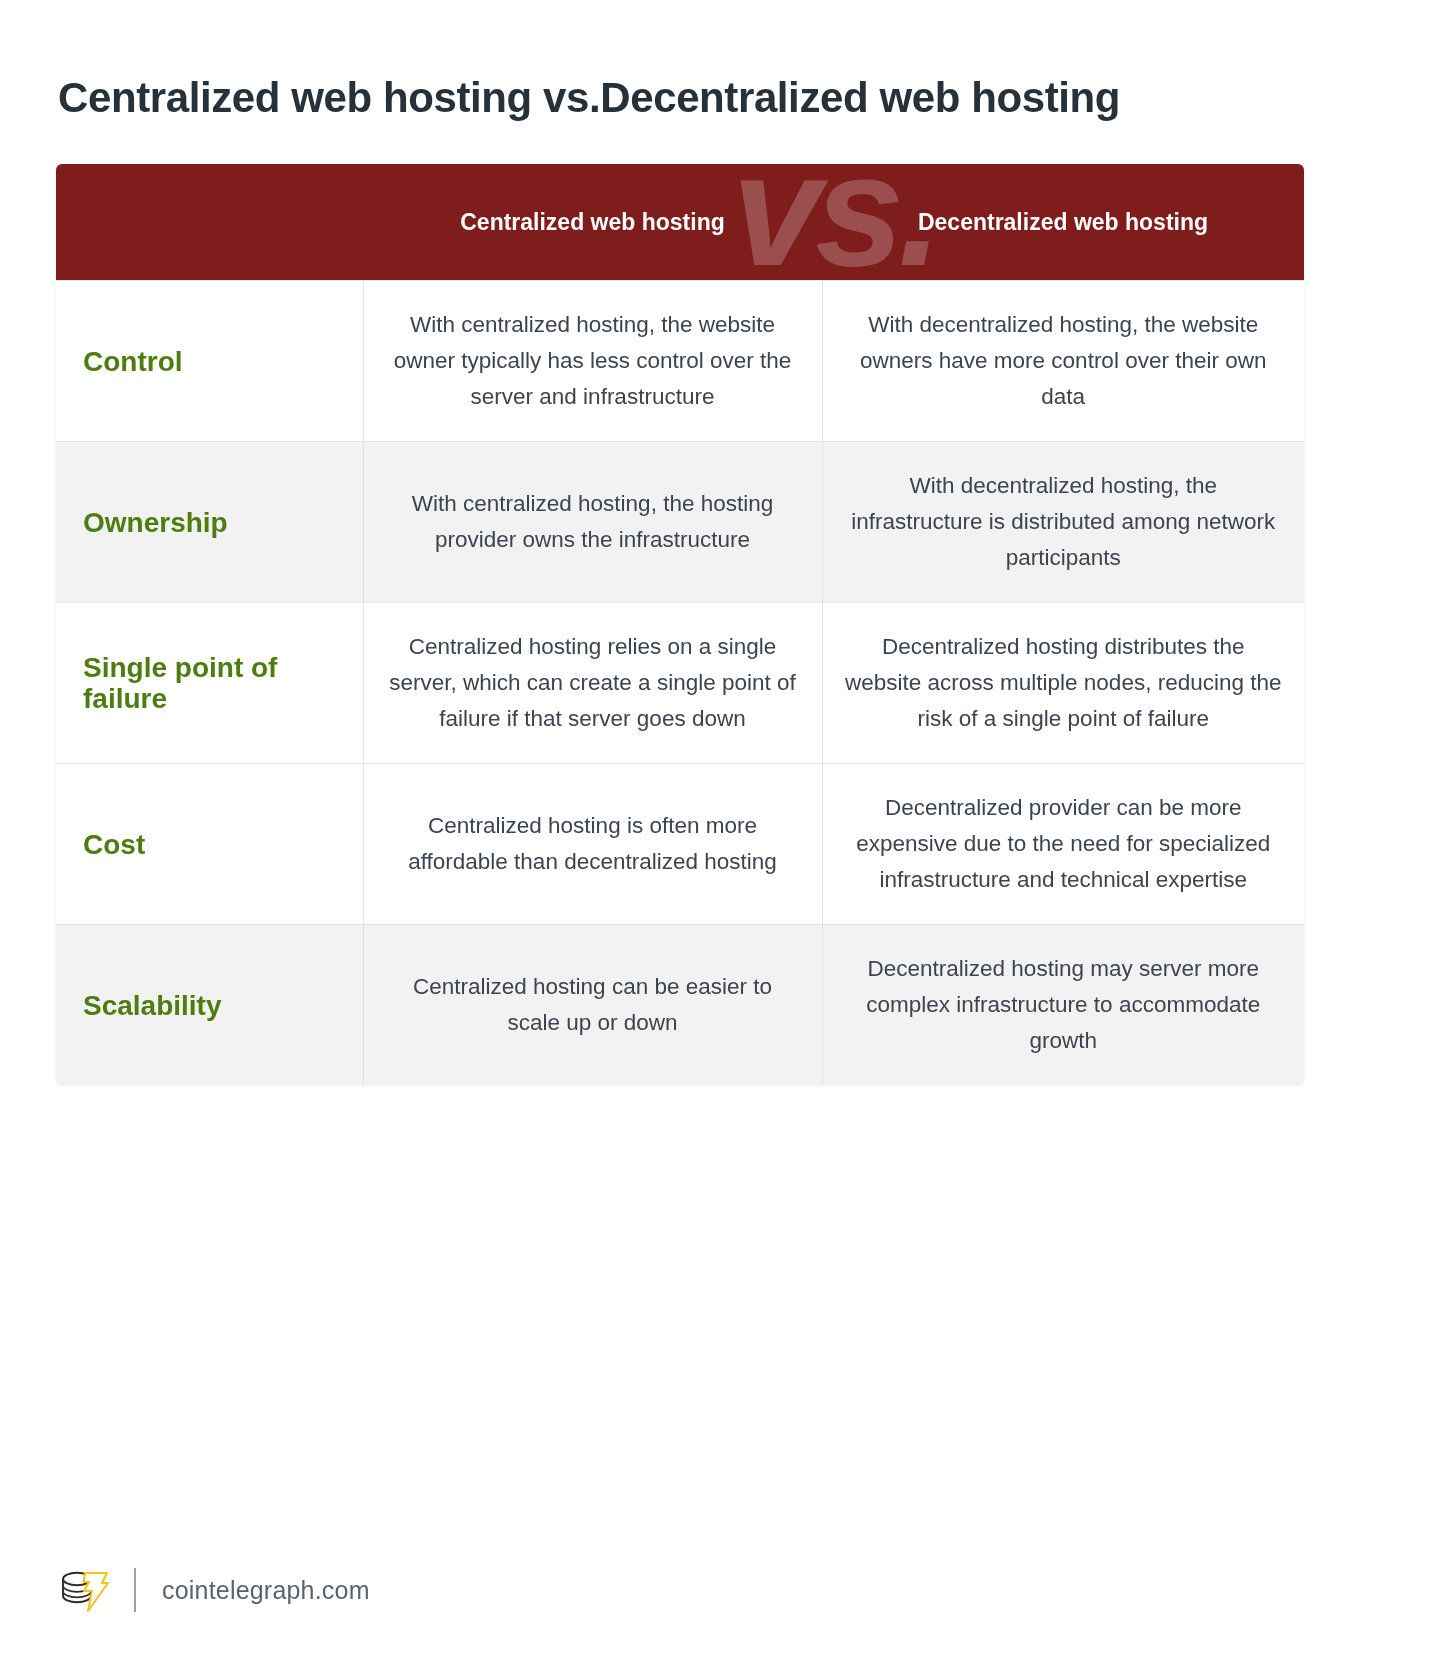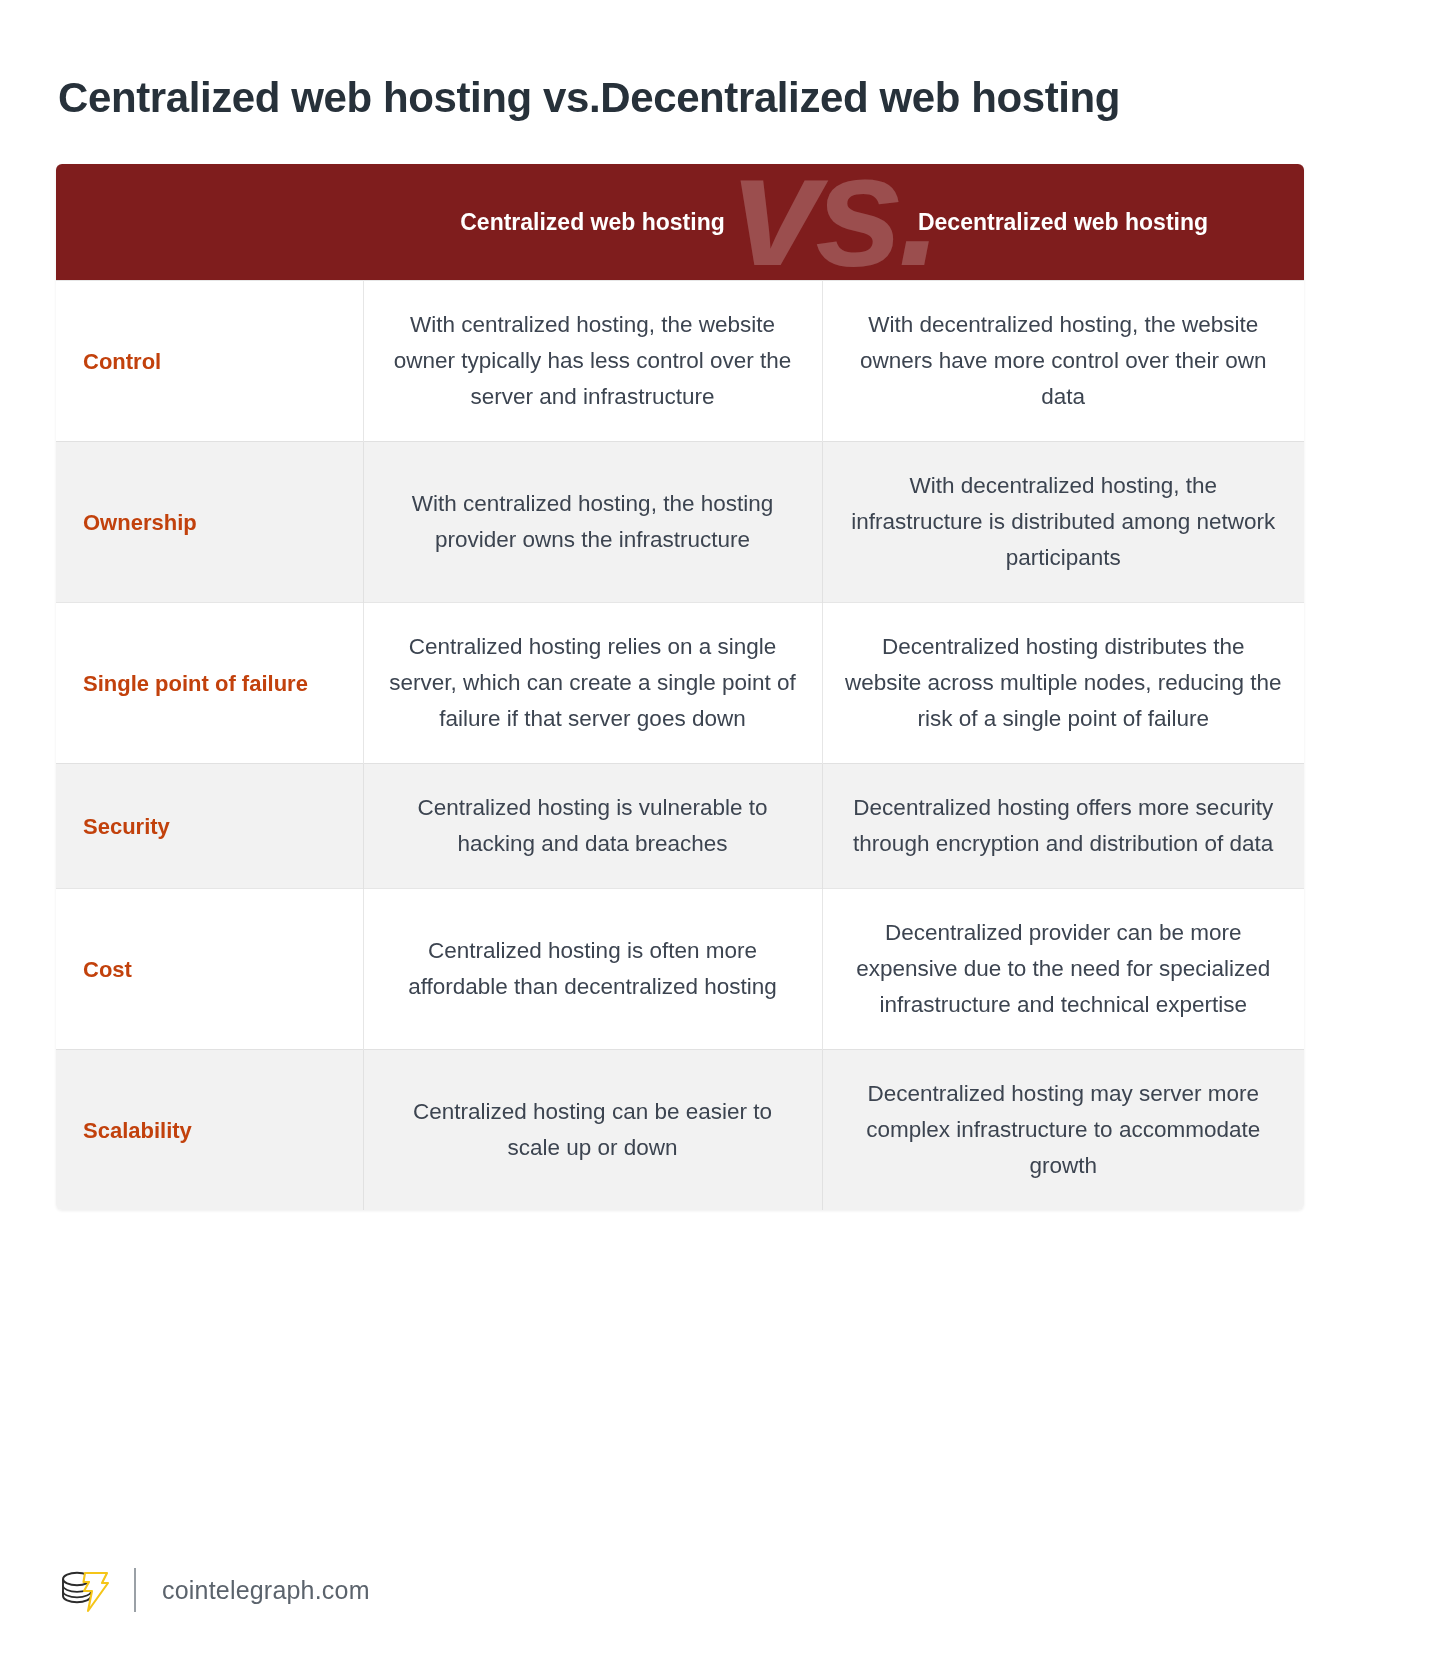--- a/index.html
+++ b/index.html
@@ -115,23 +115,23 @@
     padding: 26px 22px;
     background: #ffffff;
   }
   .cmp-table tbody tr.alt td {
     background: #f2f2f2;
     border-top: 1px solid #e1e1e1;
   }
   .cmp-table tbody td.attr-cell {
     text-align: left;
     font-weight: bold;
-    font-size: 22px;
+    font-size: 28px;
     line-height: 31px;
-    color: #c2410c;
+    color: #4d7c0f;
     padding-left: 27px;
     padding-right: 14px;
   }
   .cmp-table tbody td.body-cell {
     border-left: 1px solid #e6e6e6;
   }
   .cmp-table tbody tr.alt td.body-cell {
     border-left: 1px solid #e1e1e1;
   }
 
@@ -200,25 +200,20 @@
           <td class="body-cell">With centralized hosting, the hosting provider owns the infrastructure</td>
           <td class="body-cell">With decentralized hosting, the infrastructure is distributed among network participants</td>
         </tr>
 
         <tr>
           <td class="attr-cell">Single point of failure</td>
           <td class="body-cell">Centralized hosting relies on a single server, which can create a single point of failure if that server goes down</td>
           <td class="body-cell">Decentralized hosting distributes the website across multiple nodes, reducing the risk of a single point of failure</td>
         </tr>
 
-        <tr class="alt">
-          <td class="attr-cell">Security</td>
-          <td class="body-cell">Centralized hosting is vulnerable to hacking and data breaches</td>
-          <td class="body-cell">Decentralized hosting offers more security through encryption and distribution of data</td>
-        </tr>
 
         <tr>
           <td class="attr-cell">Cost</td>
           <td class="body-cell">Centralized hosting is often more affordable than decentralized hosting</td>
           <td class="body-cell">Decentralized provider can be more expensive due to the need for specialized infrastructure and technical expertise</td>
         </tr>
 
         <tr class="alt">
           <td class="attr-cell">Scalability</td>
           <td class="body-cell">Centralized hosting can be easier to scale up or down</td>

